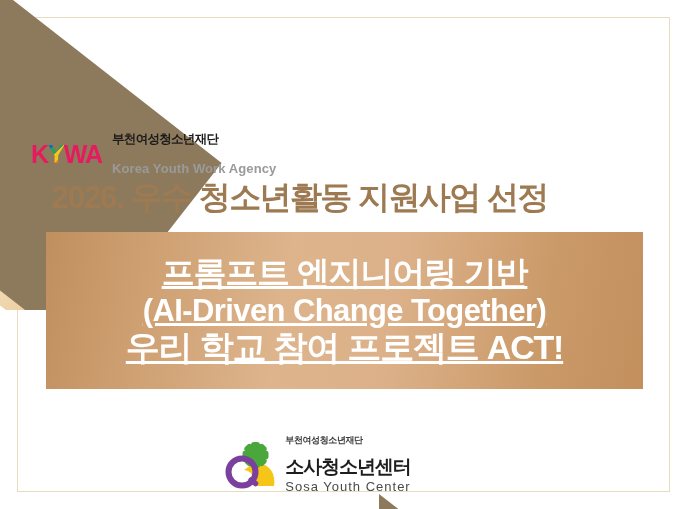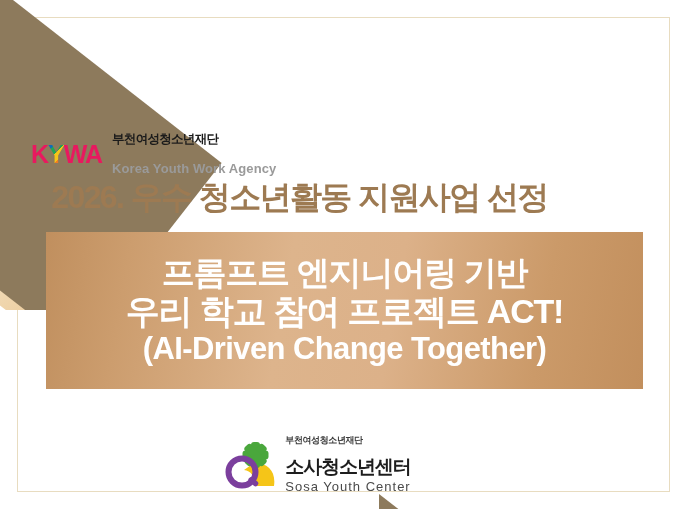--- a/index.html
+++ b/index.html
@@ -167,20 +167,21 @@
     z-index: 5;
     box-sizing: border-box;
   }
   .main-line {
     color: #ffffff;
     font-weight: 700;
     white-space: nowrap;
     text-align: center;
     line-height: 1.08;
     font-family: "Liberation Sans", sans-serif;
+    text-decoration: underline;
   }
   .line-1 { font-size: 33px; letter-spacing: -1.2px; }
   .line-2 { font-size: 34px; letter-spacing: -1.2px; margin-top: 2px; }
   .line-3 { font-size: 31px; letter-spacing: -0.6px; margin-top: 3px; }
 
   
   .sosa-logo {
     position: absolute;
     left: 0;
     top: 436px;
@@ -253,22 +254,22 @@
     <div class="kywa-text">
       <div class="kywa-kr">부천여성청소년재단</div>
       <div class="kywa-en">Korea Youth Work Agency</div>
     </div>
   </div>
 
   <div class="headline">2026. 우수 청소년활동 지원사업 선정</div>
 
   <div class="main-box">
     <div class="main-line line-1">프롬프트 엔지니어링 기반</div>
+    <div class="main-line line-3">(AI-Driven Change Together)</div>
     <div class="main-line line-2">우리 학교 참여 프로젝트 ACT!</div>
-    <div class="main-line line-3">(AI-Driven Change Together)</div>
   </div>
 
   <div class="sosa-logo">
     <svg class="sosa-mark" viewBox="0 0 104 100">
 
       <path d="M60 46 C 90 46, 104 64, 100 92 L 62 92 C 62 72, 54 62, 40 60 Z" fill="#f5c518"></path>
 
       <g fill="#4aa73c">
         <rect x="54" y="4" width="18" height="52" rx="6"></rect>
         <rect x="37" y="21" width="52" height="18" rx="6"></rect>

